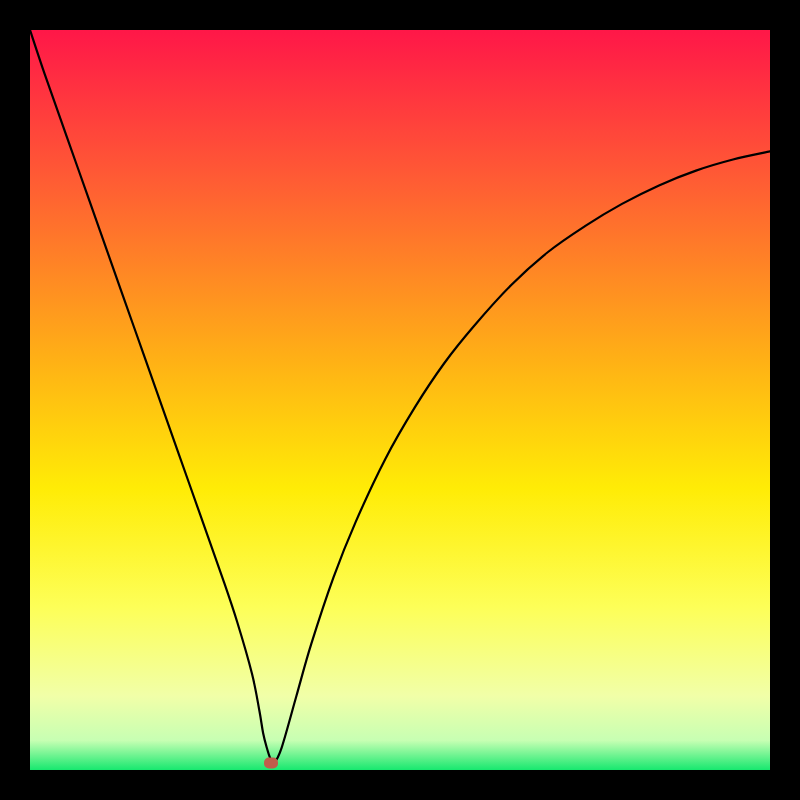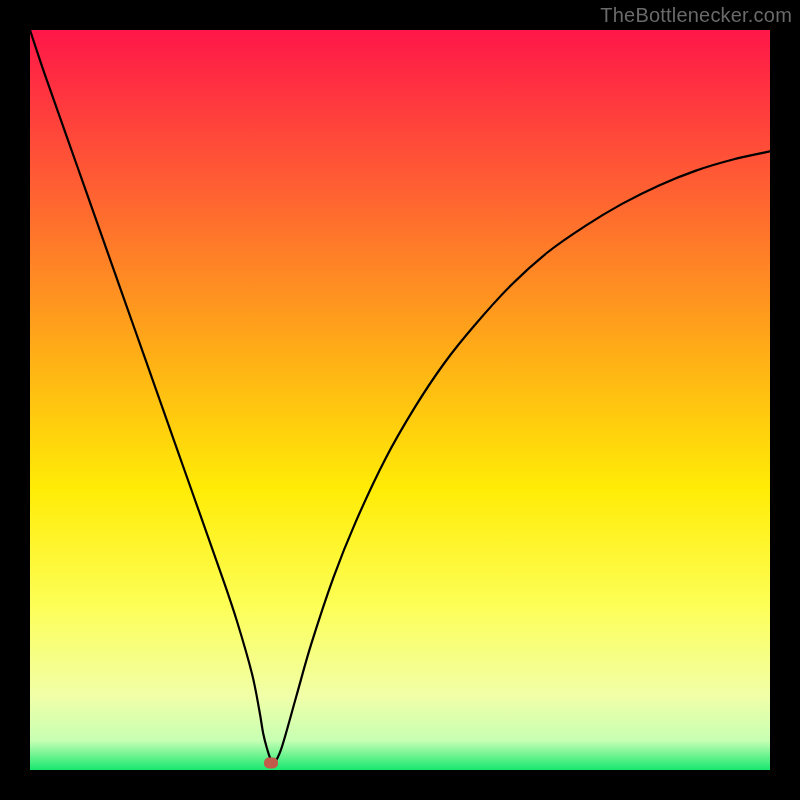--- a/index.html
+++ b/index.html
@@ -50,21 +50,20 @@
     font-size: 20px;
     letter-spacing: 0.2px;
     user-select: none;
   }
 </style>
 </head>
 <body>
 
 <div class="stage">
 
-  <div class="watermark">TheBottlenecker.com</div>
 
   <div class="plot-area">
 
     <svg class="gradient-bg" viewBox="0 0 740 740" preserveAspectRatio="none">
       <defs>
         <linearGradient id="bgGrad" x1="0" y1="0" x2="0" y2="1">
             <stop offset="0%" stop-color="#ff1748"></stop>
             <stop offset="20%" stop-color="#ff5b34"></stop>
             <stop offset="45%" stop-color="#ffb215"></stop>
             <stop offset="62%" stop-color="#ffec06"></stop>

